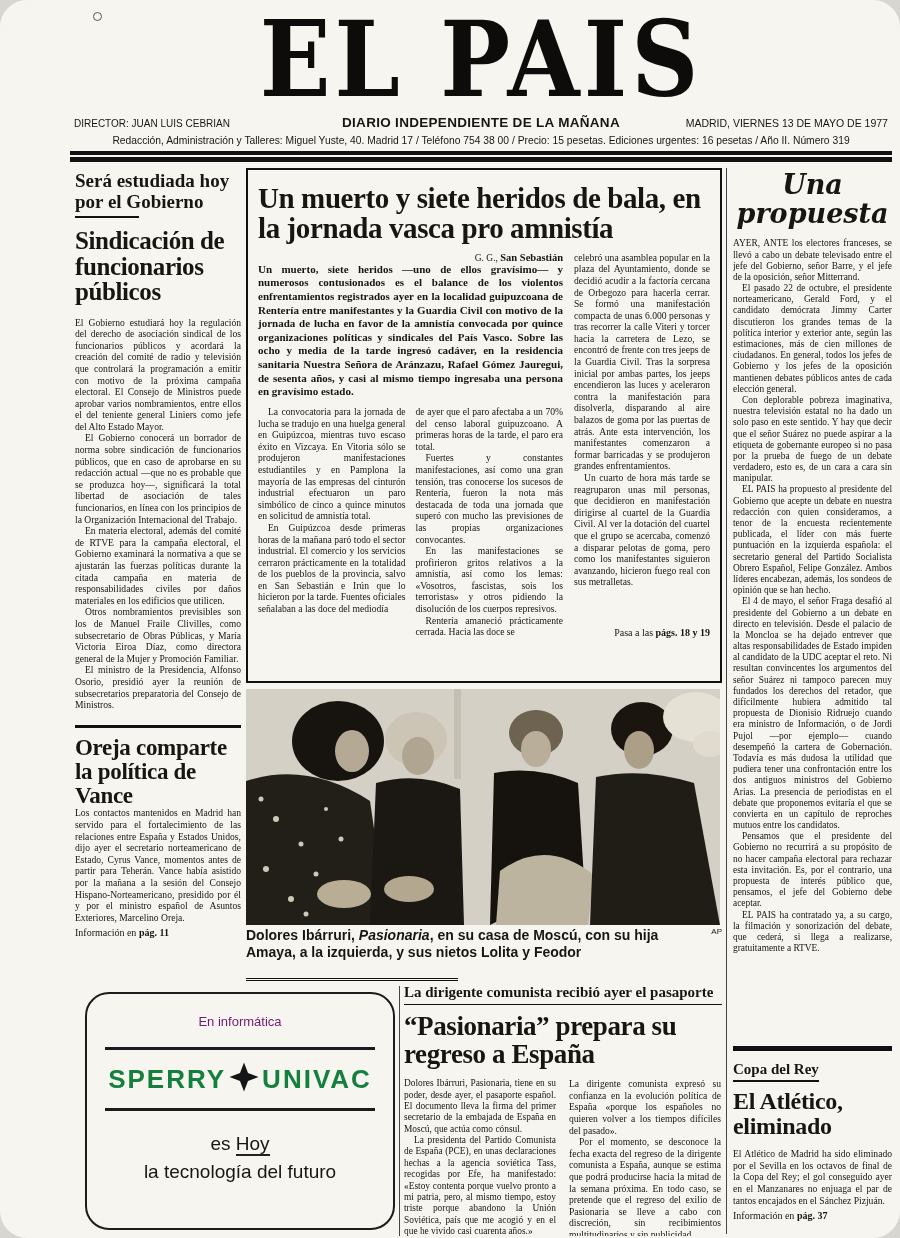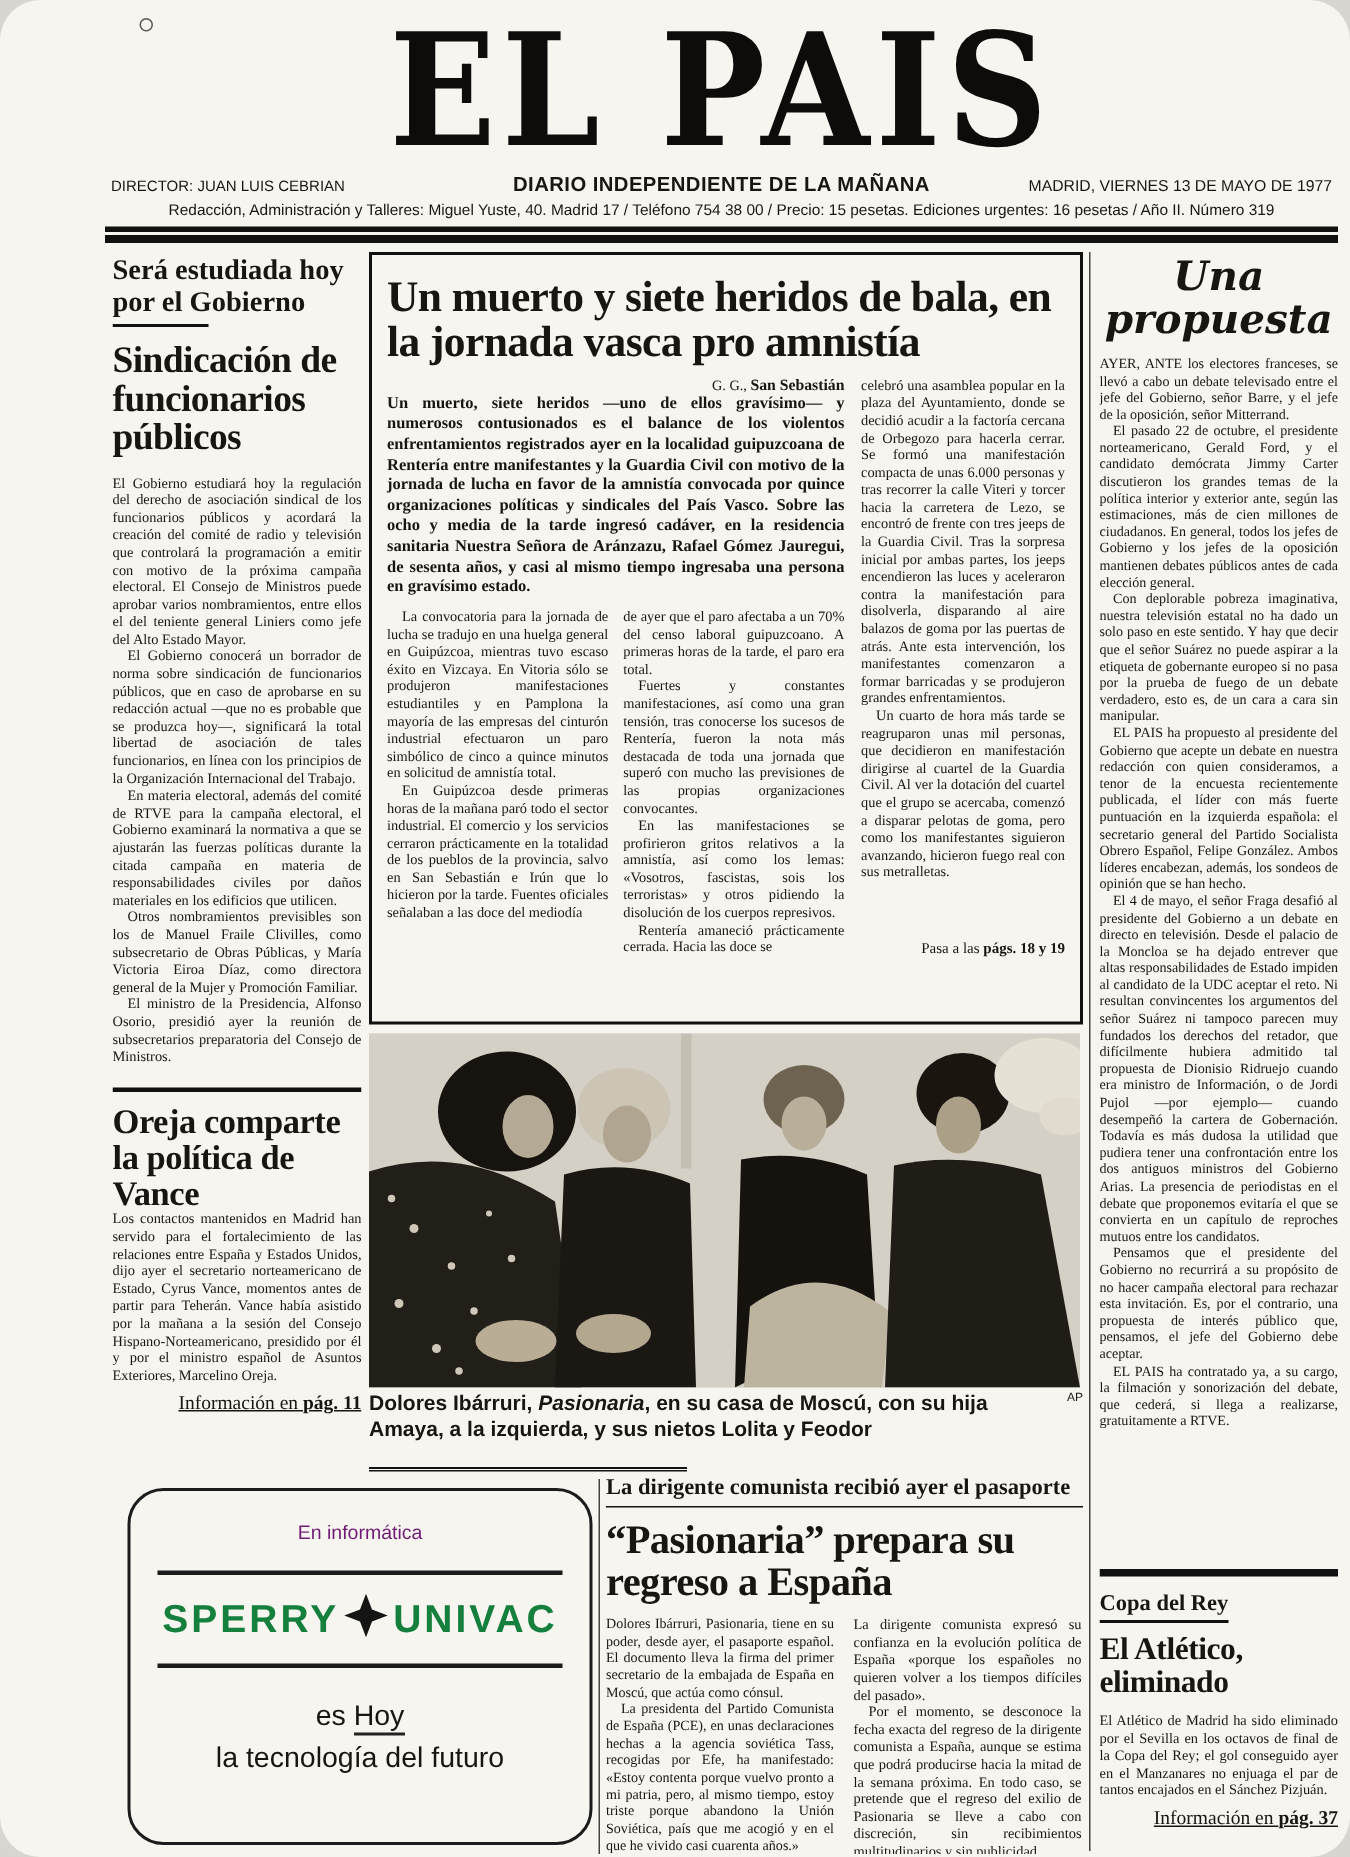--- a/index.html
+++ b/index.html
@@ -22,21 +22,21 @@
   .mast-director { font-family:"Liberation Sans", sans-serif; font-size:10px; width:28%; }
   .mast-subtitle { font-family:"Liberation Sans", sans-serif; font-weight:700; font-size:13.5px;
     width:44%; text-align:center; letter-spacing:.3px; }
   .mast-date { font-family:"Liberation Sans", sans-serif; font-size:10.5px; width:28%; text-align:right; }
   .mast-info { font-family:"Liberation Sans", sans-serif; font-size:10.3px; text-align:center; margin-top:5px; }
   .mast-rule { margin-top:5px; height:11px;
     background:linear-gradient(#111 0 4px, #f7f5ef 4px 6px, #111 6px 11px); }
   .body { font-size:9.6px; line-height:1.21; text-align:justify; hyphens:auto; }
   .body p + p { text-indent:10px; }
   .indent-first p:first-child { text-indent:10px; }
-  .pageref { text-align:right; font-size:13px; margin-top:4px;text-decoration:underline; }
+  .pageref { text-align:left; font-size:10px; margin-top:4px; }
   .pageref b { font-weight:700; }
   .rule-med { height:3px; background:#111; }
   .vrule { position:absolute; width:1px; background:#444; }
 
   
   .leftcol { position:absolute; left:75px; top:170px; width:166px; height:818px; overflow:hidden; }
   .sind-kicker { font-size:19px; font-weight:700; line-height:1.12; }
   .sind-kicker:after { content:""; display:block; width:64px; height:2.5px; background:#111; margin-top:3px; }
   .sind-headline { font-size:25px; font-weight:700; line-height:1.02; letter-spacing:-.4px; margin:10px 0 12px; }
   .oreja-rule { margin:14px 0 8px; }
@@ -92,21 +92,21 @@
   .vr-right { left:726px; top:168px; height:1066px; }
   .rightcol { position:absolute; left:733px; top:168px; width:159px; height:1070px;
     display:flex; flex-direction:column; overflow:hidden; }
   .prop-headline { font-family:"DejaVu Serif", serif; font-style:italic; font-weight:700;
     font-size:27px; text-align:center; line-height:1.08; margin:2px 0 10px; }
   .prop-body { font-size:9.4px; line-height:1.19; text-align:justify; hyphens:auto; height:800px; overflow:hidden; }
   .prop-body p + p { text-indent:9px; }
   .copa-rule { height:5px; background:#111; margin:8px 0 9px; }
   .copa-kicker { display:inline-block; font-size:15px; font-weight:700;
     border-bottom:2px solid #111; padding-bottom:2px; }
-  .copa-headline { font-size:21px; font-weight:700; line-height:1.04; letter-spacing:-.3px; margin:7px 0 9px; }
+  .copa-headline { font-size:24px; font-weight:700; line-height:1.04; letter-spacing:-.3px; margin:7px 0 9px; }
 </style>
 </head>
 <body>
 
 <div class="page">
 
   <div class="punch-hole"></div>
 
   <div class="masthead">
     <div class="mast-title">EL PAIS</div>

